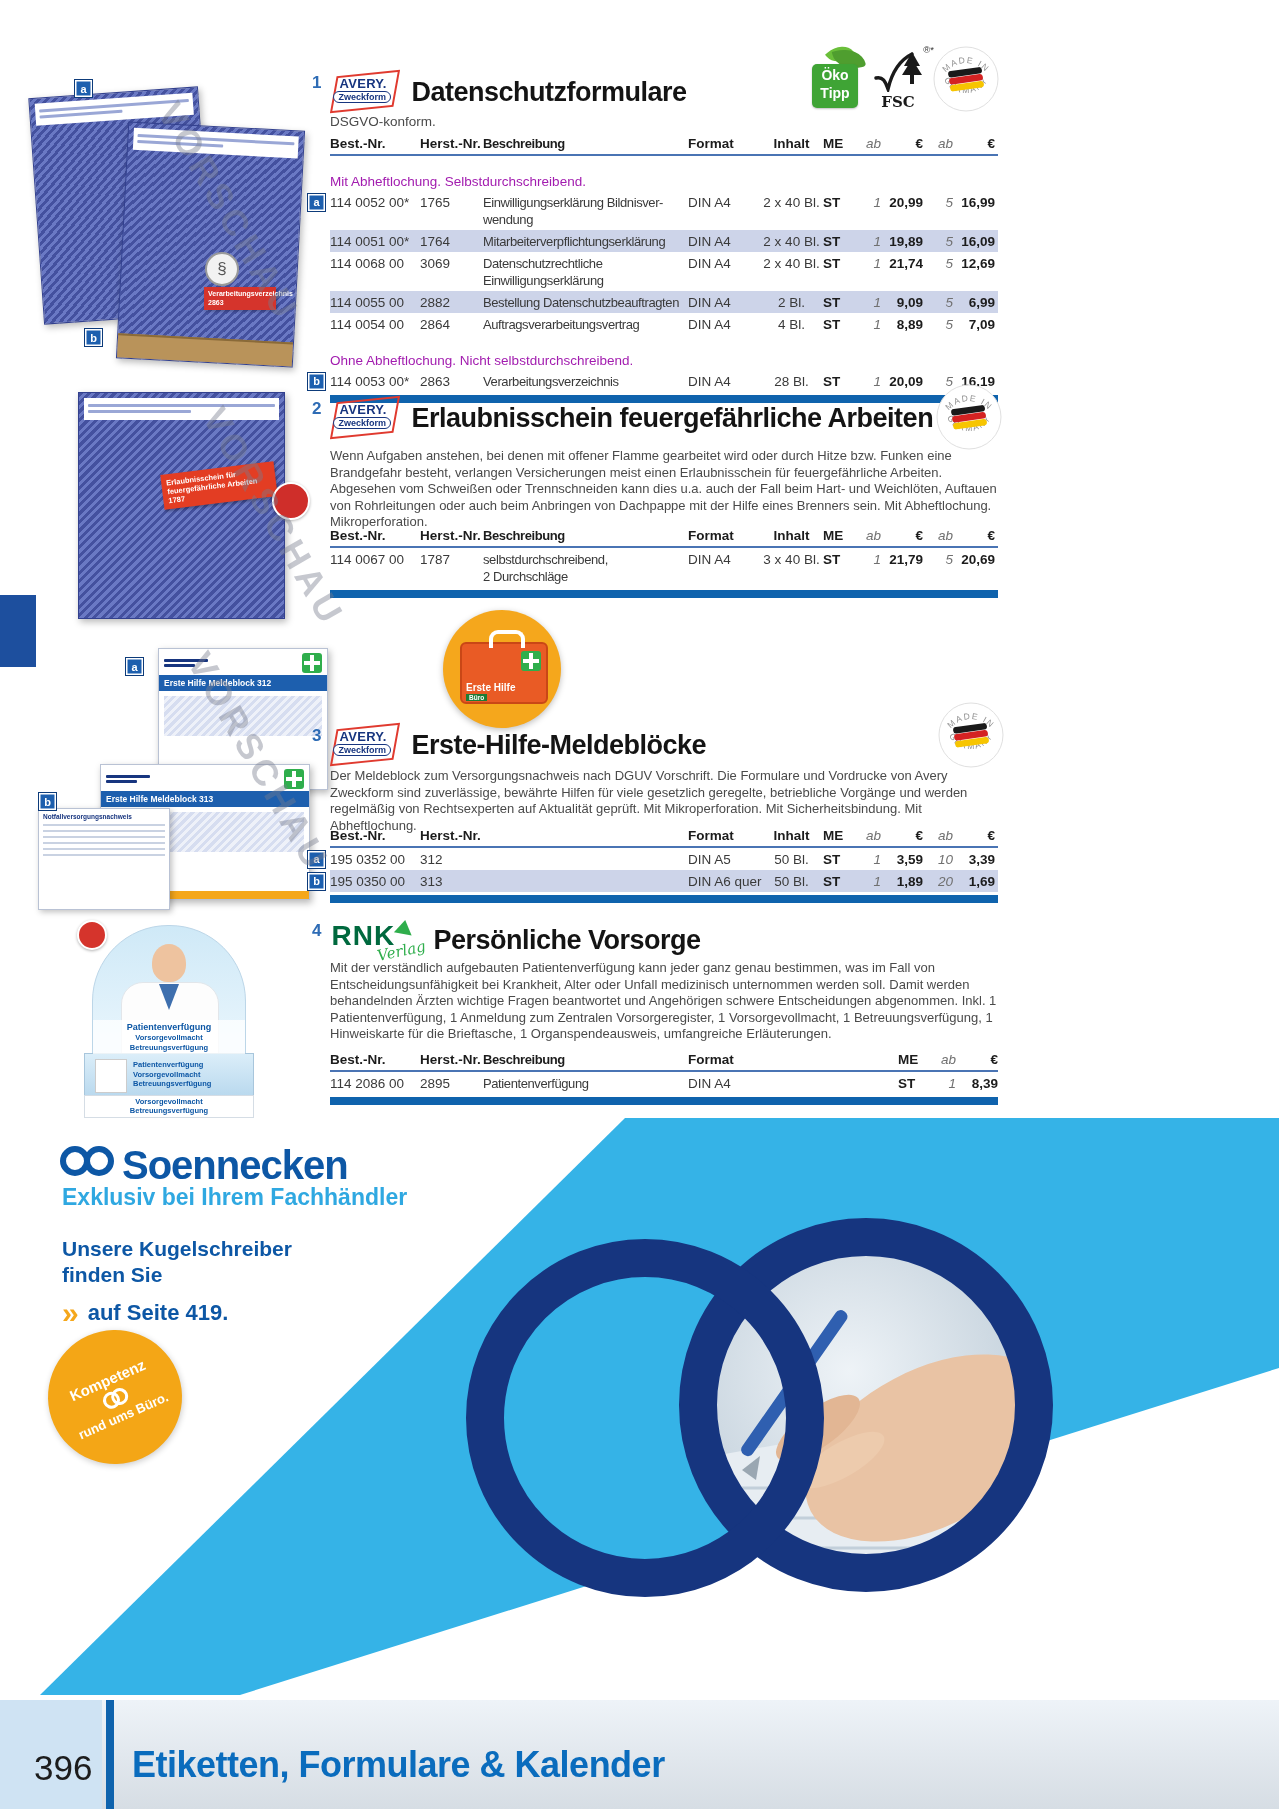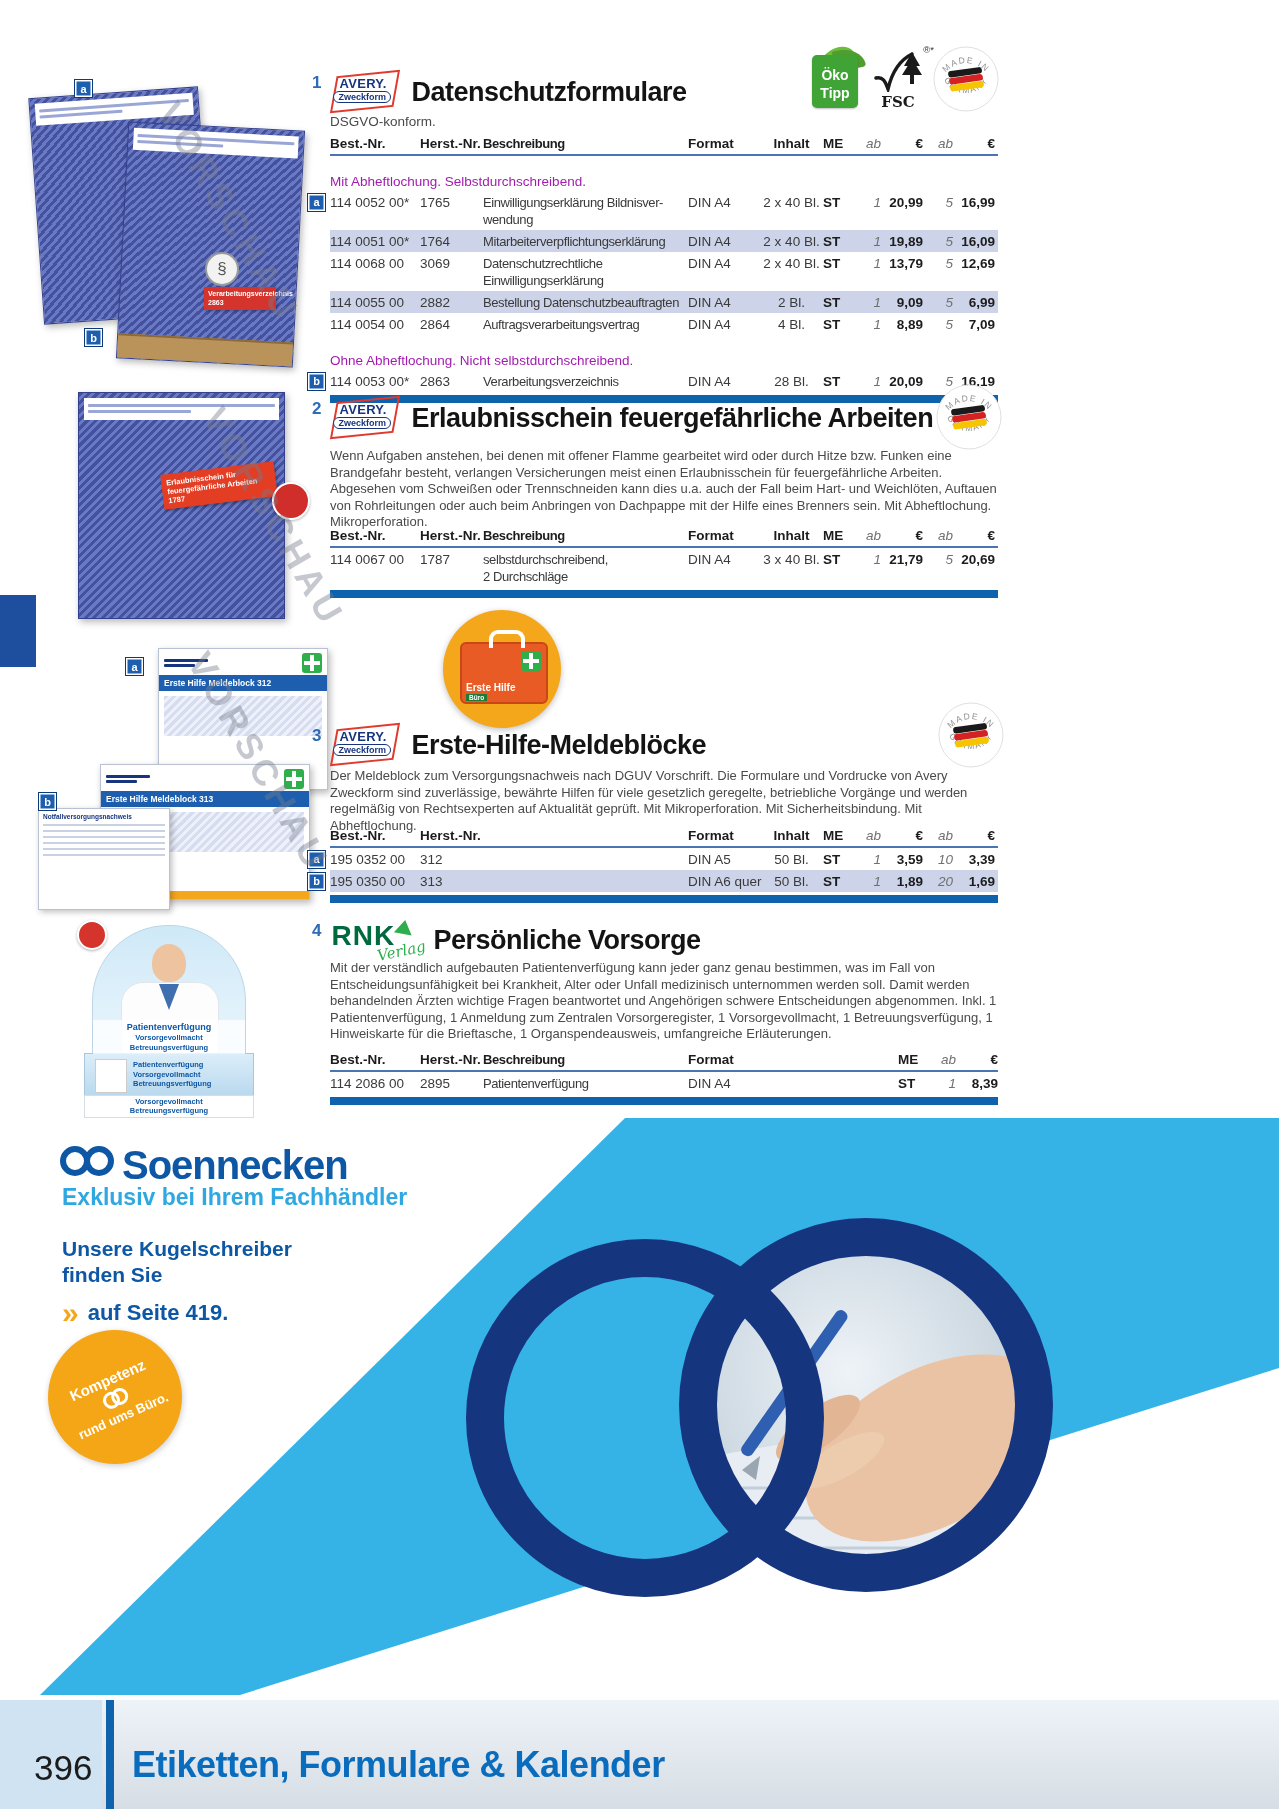--- a/index.html
+++ b/index.html
@@ -85,21 +85,21 @@
   .ca,.ca2{width:28px;flex:0 0 auto;text-align:right;font-style:italic;color:#707070;}
   .ca2{width:30px;}
   .cp,.cp2{width:42px;flex:0 0 auto;text-align:right;font-weight:bold;color:#1c1c1c;}
 
   
   .oeko{position:absolute;left:812px;top:52px;width:52px;height:56px;z-index:3;}
   .oeko .leaf{position:absolute;background:#6abf3a;border-radius:0 100% 15% 100%;}
   .oeko .leaf.b{right:0;top:-4px;width:30px;height:22px;transform:rotate(-14deg);background:#4f9e2f;}
   .oeko .leaf.a{right:12px;top:-7px;width:24px;height:18px;transform:rotate(-40deg);}
   .oeko .box{position:absolute;left:0;bottom:0;width:46px;height:42px;background:#3fa435;border-radius:5px;
-             color:#fff;font-weight:800;text-align:center;font-size:14px;line-height:18px;padding-top:11px;
+             color:#fff;font-weight:800;text-align:center;font-size:14px;line-height:18px;padding-top:2px;
              box-shadow:0 1px 2px rgba(0,0,0,.25);}
   .fsc{position:absolute;left:866px;top:48px;width:64px;height:66px;text-align:center;z-index:3;}
   .fsc .mark{position:absolute;right:-4px;top:-4px;font-size:9.5px;color:#333;}
   .fsc .label{font-family:"DejaVu Serif",serif;font-weight:bold;font-size:15px;color:#1a1a1a;margin-top:-3px;}
   .mig{position:absolute;width:66px;height:66px;z-index:3;}
   .mig svg{display:block;}
 
   
   .ehk-box{position:absolute;left:545px;top:631px;width:318px;height:58px;background:#29b7e9;
            border:3px dashed #16336e;border-left:none;display:flex;flex-direction:column;justify-content:center;
@@ -359,21 +359,21 @@
     </div>
     <div class="t-row">
       <span class="cb">114 0068 00</span>
       <span class="ch">3069</span>
       <span class="cd">Datenschutzrechtliche
 Einwilligungserklärung</span>
       <span class="cf">DIN A4</span>
       <span class="ci">2 x 40 Bl.</span>
       <span class="cm">ST</span>
       <span class="ca">1</span>
-      <span class="cp">13,79</span>
+      <span class="cp">21,74</span>
       <span class="ca2">5</span>
       <span class="cp2">12,69</span>
     </div>
     <div class="t-row hl">
       <span class="cb">114 0055 00</span>
       <span class="ch">2882</span>
       <span class="cd">Bestellung Datenschutzbeauftragten</span>
       <span class="cf">DIN A4</span>
       <span class="ci">2 Bl.</span>
       <span class="cm">ST</span>

